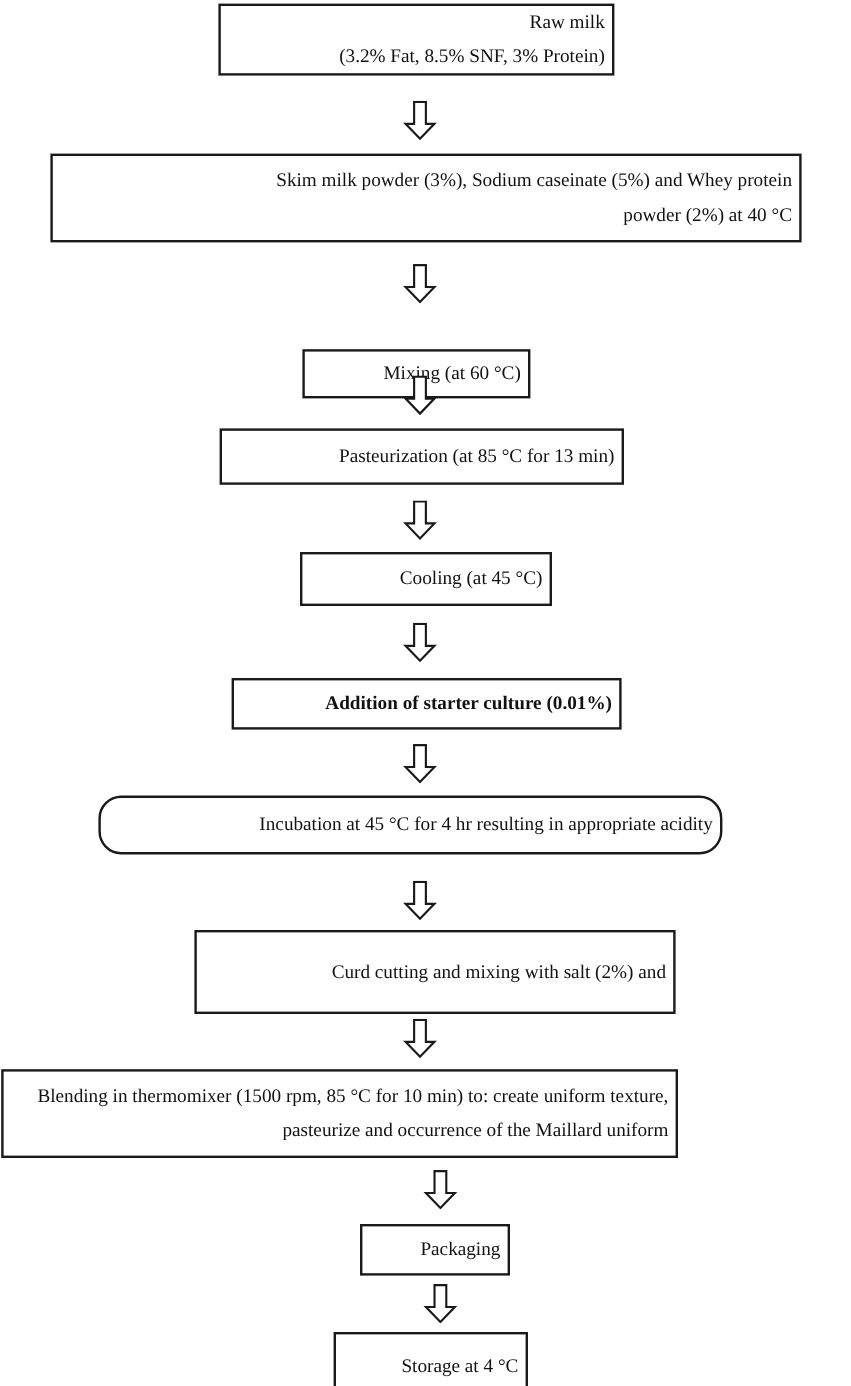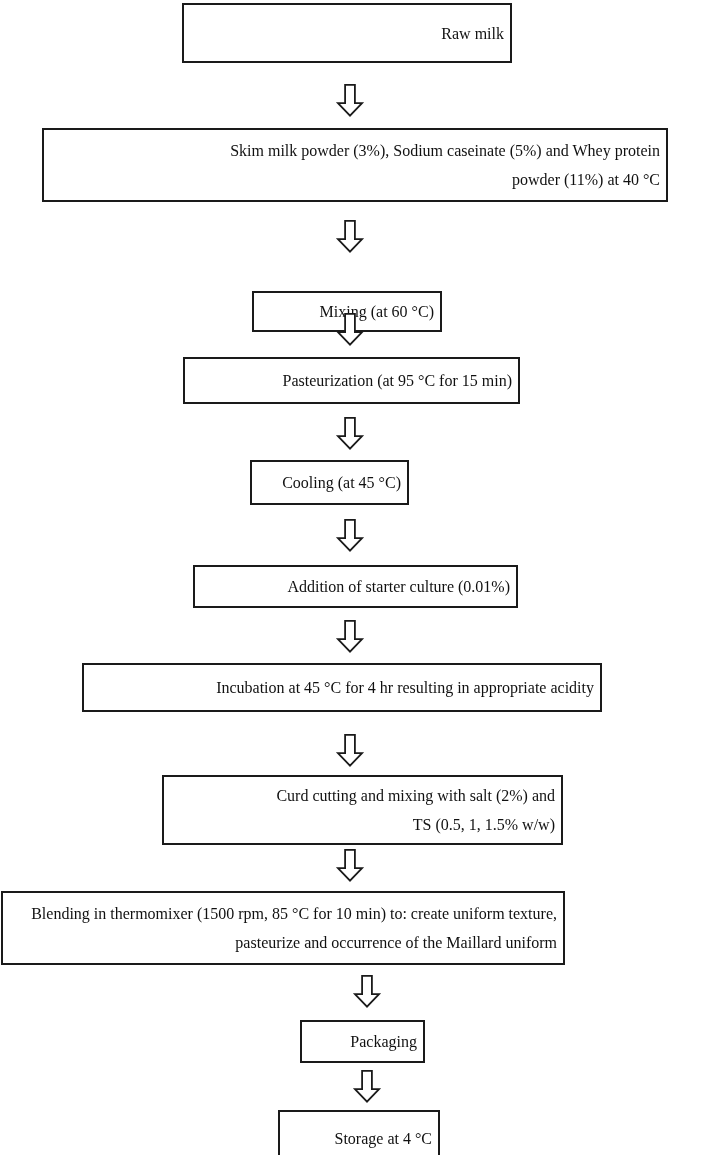--- a/index.html
+++ b/index.html
@@ -42,55 +42,55 @@
   }
   .flow-arrow svg { display: block; width: 100%; height: 100%; }
 </style>
 </head>
 <body>
 
 <div class="figure">
 
   <div class="flow-box" style="left:182px; top:3px;    width:330px; height:60px;">
     <span class="line">Raw milk</span>
+    <span class="line">(3.2% Fat, 8.5% SNF, 3% Protein)</span>
   </div>
 
   <div class="flow-box" style="left:42px;  top:128px;  width:626px; height:74px;">
     <span class="line">Skim milk powder (3%), Sodium caseinate (5%) and Whey protein</span>
-    <span class="line">powder (11%) at 40 °C</span>
+    <span class="line">powder (2%) at 40 °C</span>
   </div>
 
   <div class="flow-box" style="left:252px; top:262px;  width:190px; height:41px;margin-top:29px;">
     <span class="line">Mixing (at 60 °C)</span>
 
   </div>
 
   <div class="flow-box" style="left:183px; top:357px;  width:337px; height:47px;">
-    <span class="line">Pasteurization (at 95 °C for 15 min)</span>
+    <span class="line">Pasteurization (at 85 °C for 13 min)</span>
 
   </div>
 
-  <div class="flow-box" style="left:250px; top:460px;  width:159px; height:45px;">
+  <div class="flow-box" style="left:250px; top:460px;  width:210px; height:45px;">
     <span class="line">Cooling (at 45 °C)</span>
 
   </div>
 
-  <div class="flow-box" style="left:193px; top:565px;  width:325px; height:43px;">
+  <div class="flow-box" style="left:193px; top:565px;  width:325px; height:43px;font-weight:bold;">
     <span class="line">Addition of starter culture (0.01%)</span>
 
   </div>
 
-  <div class="flow-box" style="left:82px;  top:663px;  width:520px; height:49px;">
+  <div class="flow-box" style="left:82px;  top:663px;  width:520px; height:49px;border-radius:19px;">
     <span class="line">Incubation at 45 °C for 4 hr resulting in appropriate acidity</span>
 
   </div>
 
   <div class="flow-box" style="left:162px; top:775px;  width:401px; height:70px;">
     <span class="line">Curd cutting and mixing with salt (2%) and</span>
-    <span class="line">TS (0.5, 1, 1.5% w/w)</span>
   </div>
 
   <div class="flow-box" style="left:1px;   top:891px;  width:564px; height:74px;padding-left:45px;">
     <span class="line">Blending in thermomixer (1500 rpm, 85 °C for 10 min) to: create uniform texture,</span>
     <span class="line">pasteurize and occurrence of the Maillard uniform</span>
   </div>
 
   <div class="flow-box" style="left:300px; top:1020px; width:125px; height:43px;">
     <span class="line">Packaging</span>
 

